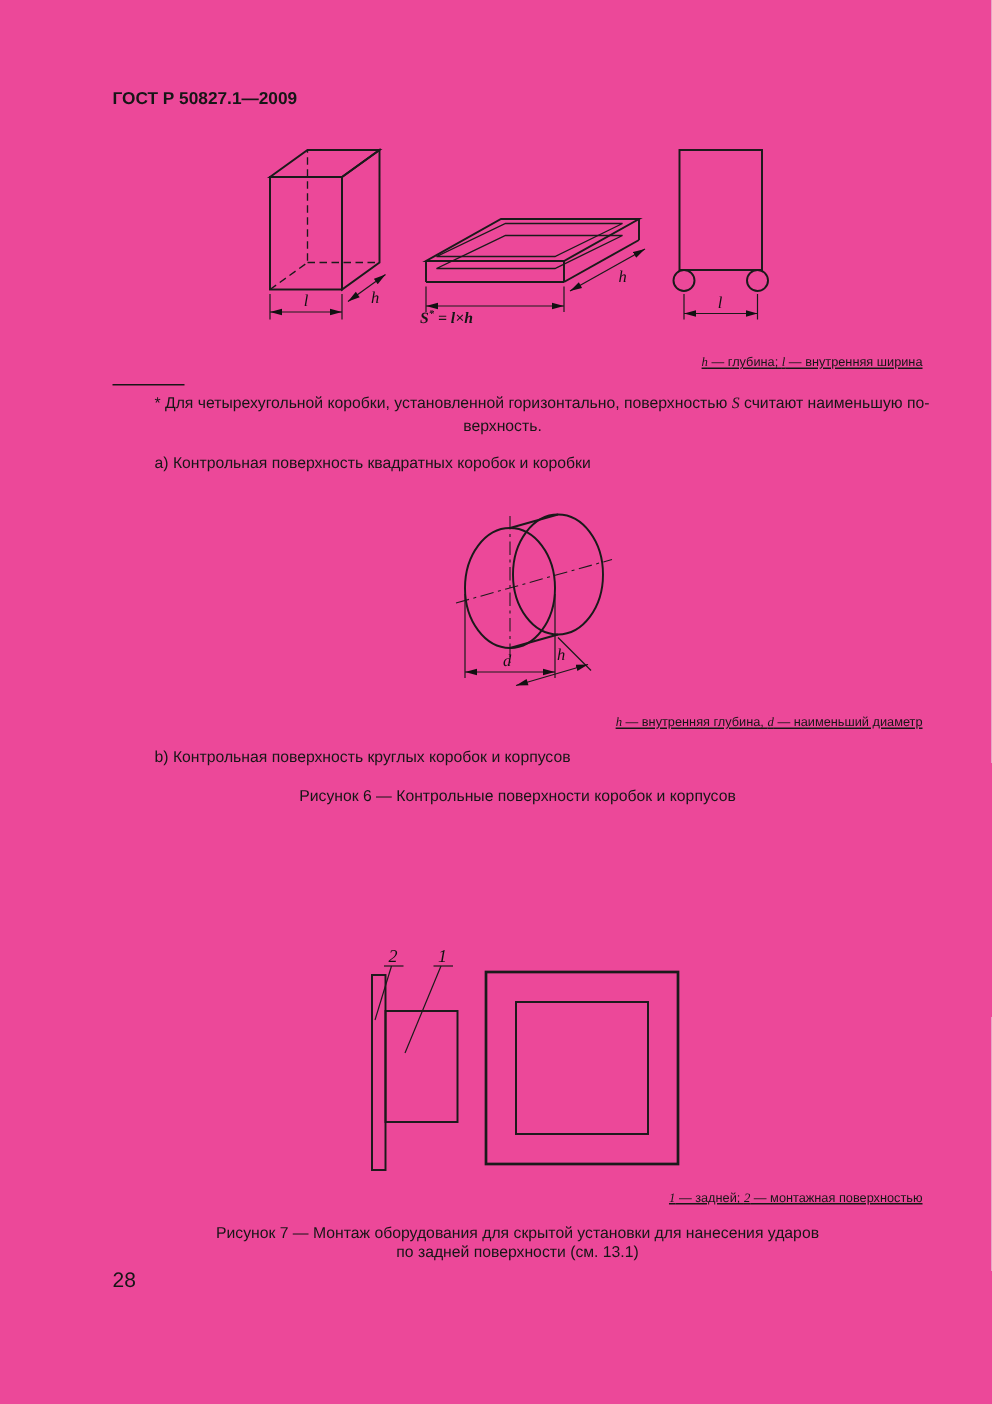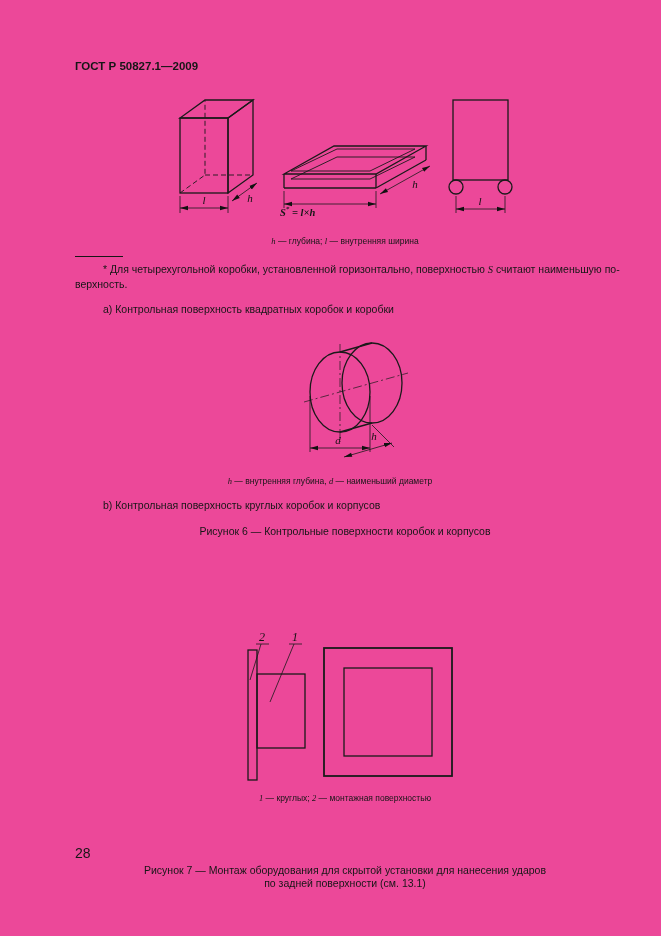--- a/index.html
+++ b/index.html
@@ -1,21 +1,21 @@
 <!DOCTYPE html>
 <html><head>
 <meta charset="utf-8">
 <style>
   html,body{margin:0;padding:0;background:#e8e8e8;}
   .page{position:relative;width:661px;height:936px;background:#ec4899;margin:0 auto;
         font-family:"Liberation Sans",sans-serif;color:#161616;overflow:hidden;}
   .abs{position:absolute;}
   .hdr{font-weight:bold;font-size:11.5px;}
-  .body{font-size:10.5px;line-height:14px;}
-  .cap{font-size:8.5px;line-height:11px;text-align:center;}
+  .body{font-size:10.5px;line-height:14px;text-align:center;}
+  .cap{font-size:8.5px;line-height:11px;text-align:right;text-decoration:underline;}
   .center{text-align:center;}
   .nowrap{white-space:nowrap;}
   .var{font-style:italic;font-family:"Liberation Serif",serif;}
   .formula{font:bold italic 10.5px "Liberation Serif",serif;text-align:left;}
   .formula sup{font-size:7px;}
   .pagenum{font-size:14px;}
   svg{overflow:visible;}
   .ln{stroke:#1a1a1a;stroke-width:1.3;fill:none;}
   .lnt{stroke:#1a1a1a;stroke-width:1.8;fill:none;}
   .ln2{stroke:#1a1a1a;stroke-width:0.9;fill:none;}
@@ -151,21 +151,21 @@
       <line class="dim" x1="18" y1="118" x2="78" y2="118" marker-start="url(#a4s)" marker-end="url(#a4e)"></line>
       <text class="vtext" x="46" y="114" text-anchor="middle">d</text>
     </g>
     <g>
       <line class="dim" x1="80" y1="95" x2="102" y2="117"></line>
       <line class="dim" x1="52" y1="127" x2="100" y2="113" marker-start="url(#a4s)" marker-end="url(#a4e)"></line>
       <text class="vtext" x="82" y="110" text-anchor="middle">h</text>
     </g>
   </svg>
 
-  <div class="abs cap" style="left:60px;top:476px;width:540px">
+  <div class="abs cap" style="left:75px;top:476px;width:540px">
     <span class="var">h</span><span> — внутренняя глубина, </span><span class="var">d</span><span> — наименьший диаметр</span>
   </div>
 
   <div class="abs body" style="left:103px;top:498px">b) Контрольная поверхность круглых коробок и корпусов</div>
 
   <div class="abs body center" style="left:75px;top:524px;width:540px">Рисунок 6 — Контрольные поверхности коробок и корпусов</div>
 
   <svg class="abs" style="left:228px;top:628px" width="110" height="160" viewBox="0 0 110 160">
     <g>
       <rect class="ln" x="20" y="22" width="9" height="130"></rect>
@@ -186,23 +186,23 @@
   </svg>
 
   <svg class="abs" style="left:318px;top:642px" width="140" height="140" viewBox="0 0 140 140">
     <g>
       <rect class="lnt" x="6" y="6" width="128" height="128"></rect>
       <rect class="ln" x="26" y="26" width="88" height="88"></rect>
     </g>
   </svg>
 
   <div class="abs cap" style="left:75px;top:793px;width:540px">
-    <span class="var">1</span><span> — круглых; </span><span class="var">2</span><span> — монтажная поверхностью</span>
-  </div>
-
-  <div class="abs body center" style="left:75px;top:864px;width:540px;line-height:13px">
+    <span class="var">1</span><span> — задней; </span><span class="var">2</span><span> — монтажная поверхностью</span>
+  </div>
+
+  <div class="abs body center" style="left:75px;top:816px;width:540px;line-height:13px">
     <div>Рисунок 7 — Монтаж оборудования для скрытой установки для нанесения ударов</div>
     <div>по задней поверхности (см. 13.1)</div>
   </div>
 
   <div class="abs pagenum" style="left:75px;top:845px">28</div>
 
 </div>
 
 </body></html>

